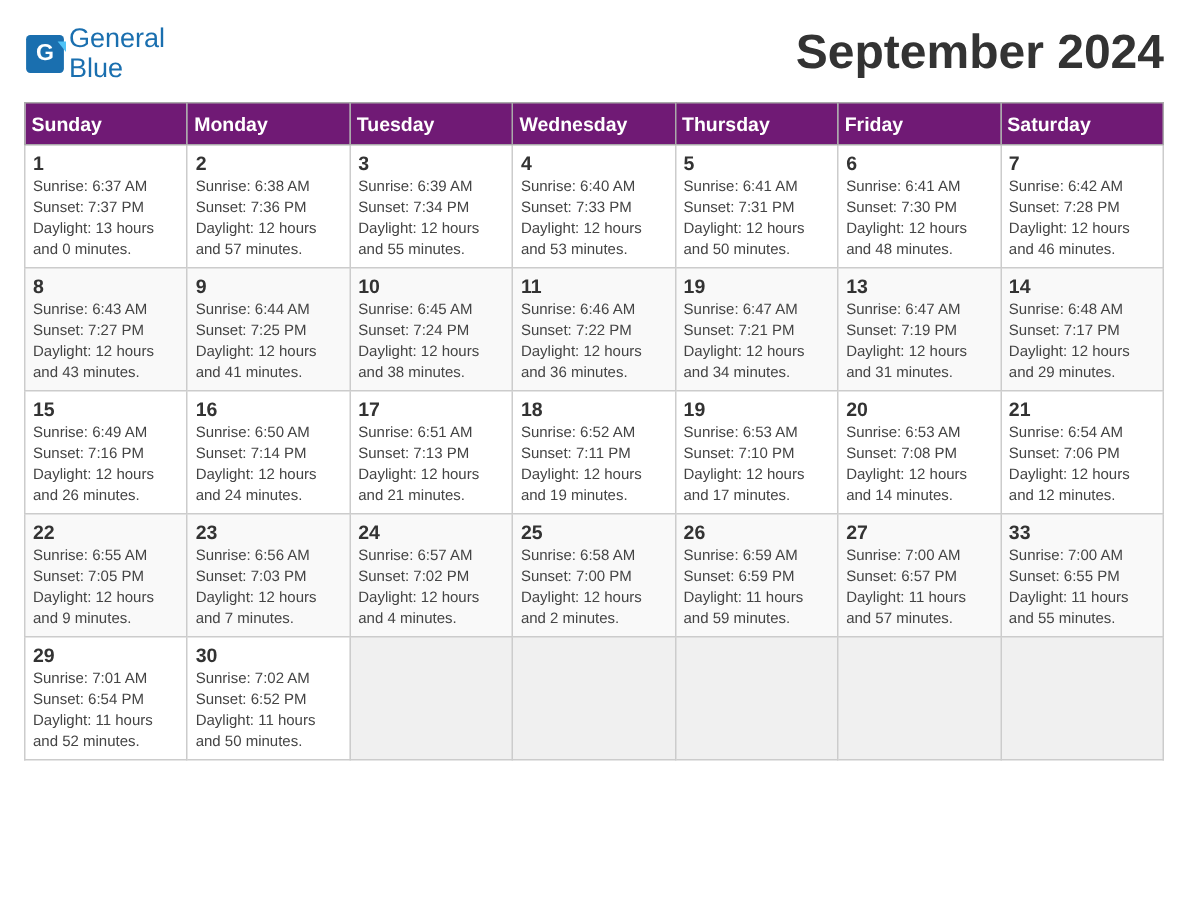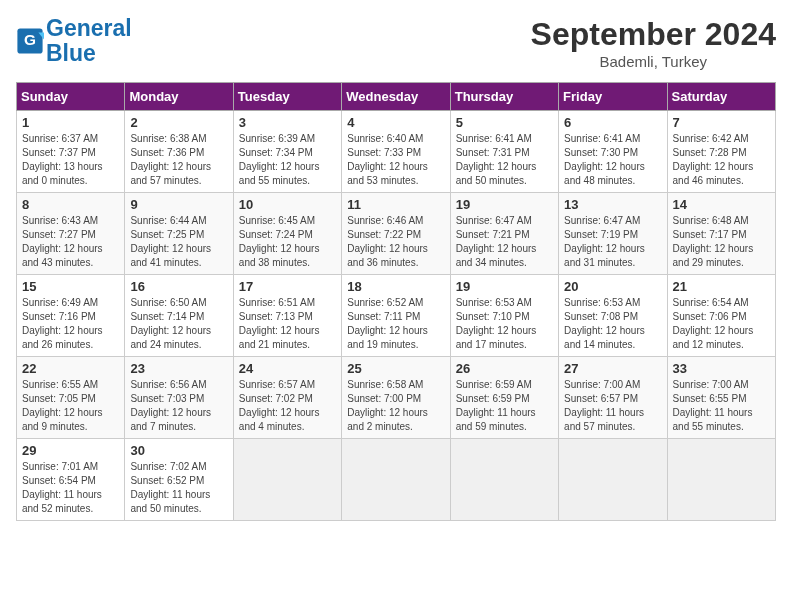--- a/index.html
+++ b/index.html
@@ -14,22 +14,22 @@
       display: flex;
       justify-content: space-between;
       align-items: flex-start;
       margin-bottom: 12px;
     }
     .logo {
       display: flex;
       align-items: center;
     }
     .logo-text {
-      font-size: 23px;
-      font-weight: bold;
+      font-size: 18px;
+      font-weight: normal;
       color: #333;
       line-height: 1.1;
     }
     .logo-text span {
       color: #1a6faf;
     }
     .logo-icon {
       width: 28px;
       height: 28px;
       margin-right: 2px;
@@ -97,21 +97,20 @@
       <text x="20" y="26" text-anchor="middle" fill="white" font-size="22" font-weight="bold" font-family="Arial">G</text>
       <polygon points="32,8 40,8 40,18" fill="#4fc3f7"></polygon>
     </svg>
     <div class="logo-text">
       <div><span>General</span></div>
       <div><span style="color:#1a6faf">Blue</span></div>
     </div>
   </div>
   <div class="title-block">
     <div class="month-title">September 2024</div>
-    <div class="location">Bademli, Turkey</div>
   </div>
 </div>
 
 <table>
   <thead>
     <tr>
       <th>Sunday</th>
       <th>Monday</th>
       <th>Tuesday</th>
       <th>Wednesday</th>

